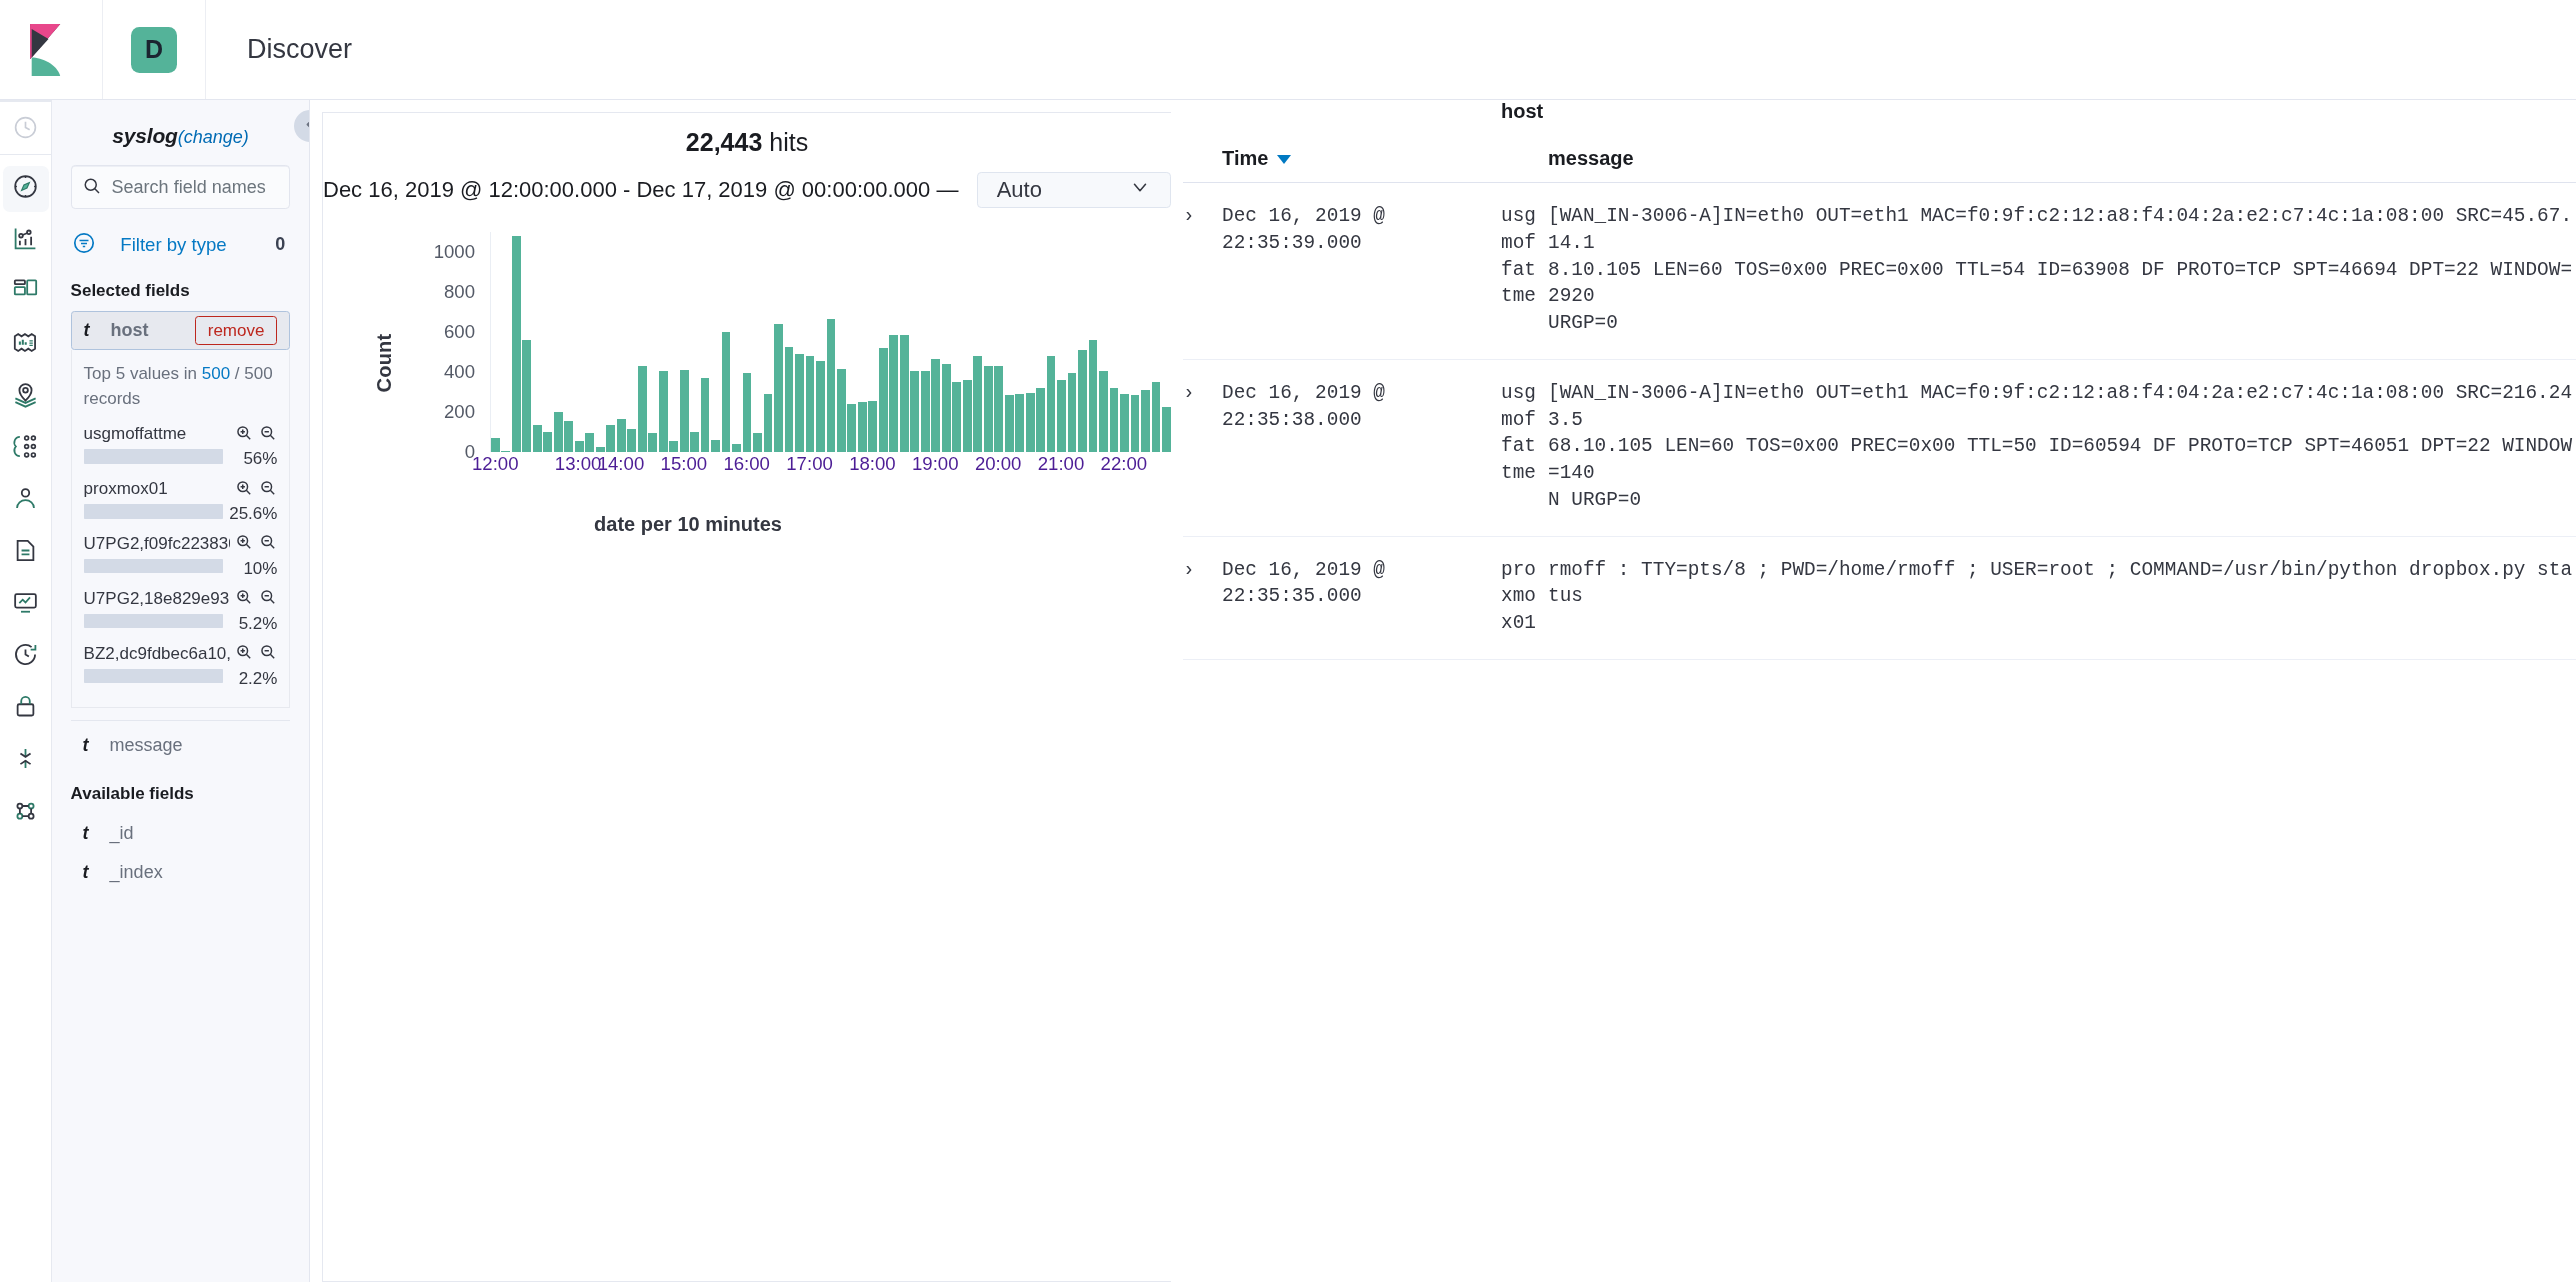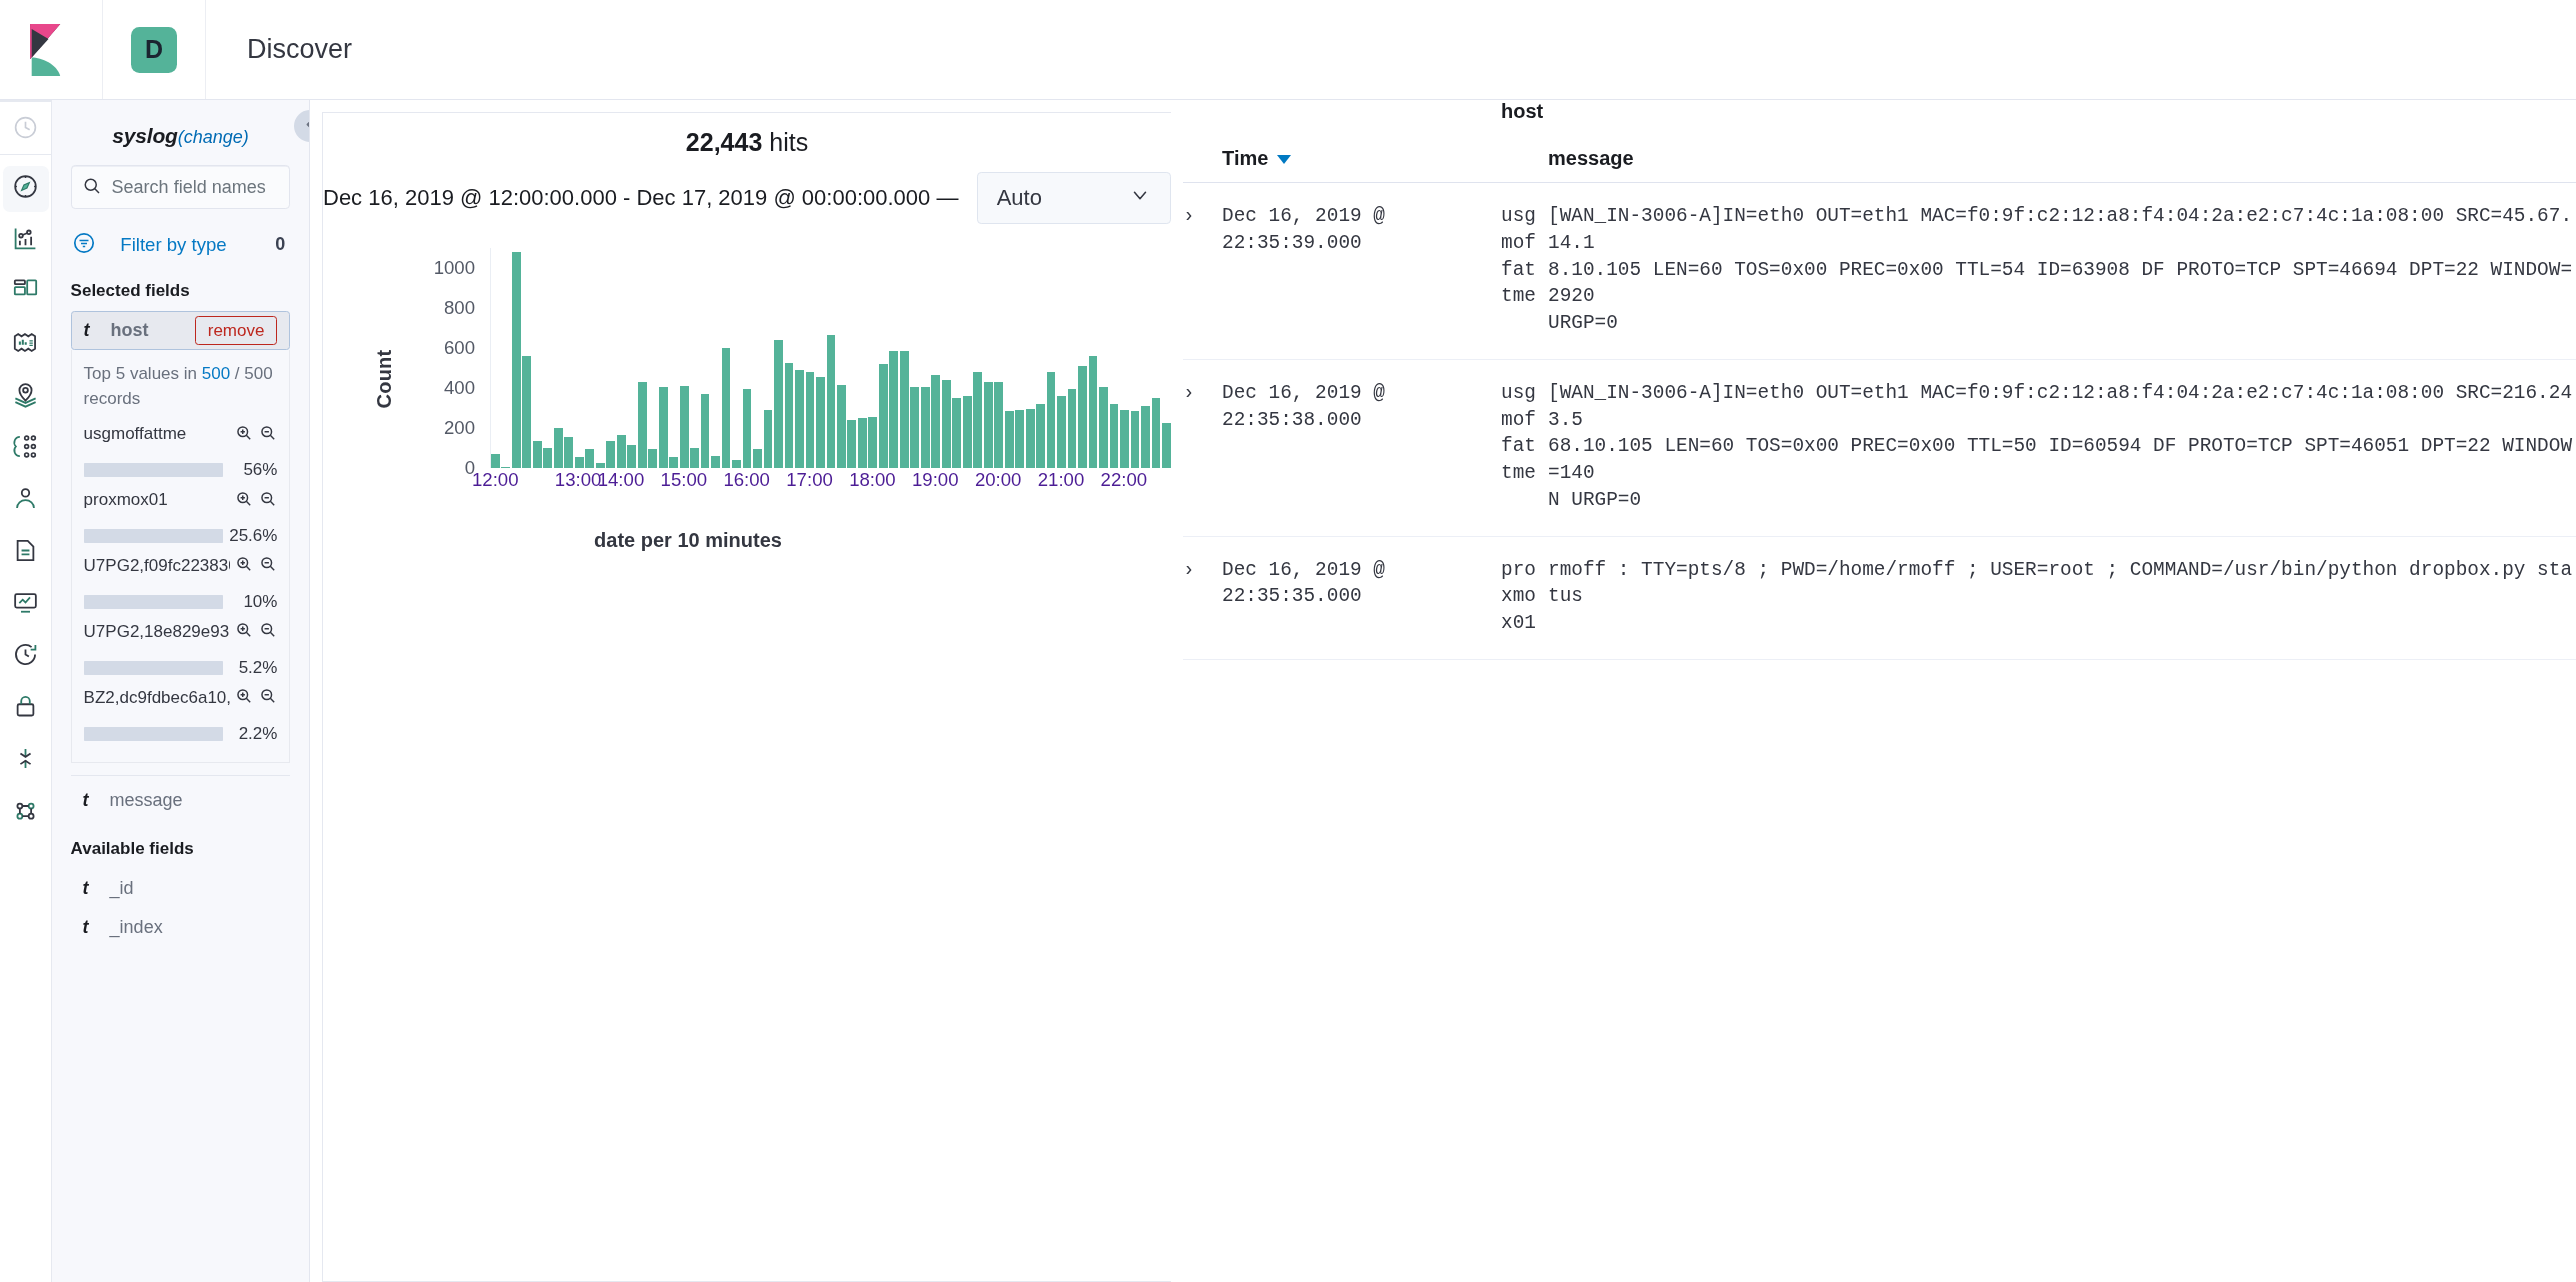--- a/index.html
+++ b/index.html
@@ -132,21 +132,21 @@
   }
   .top5 { font-size: 17px; color: #69707d; line-height: 1.45; margin-bottom: 12px; }
   .top5 b { color: #0579c4; font-weight: 400; }
   .val-row { margin-bottom: 9.3px; }
   .val-top { display: flex; align-items: center; gap: 5px; }
   .val-name {
     font-size: 17px; color: #343741; flex: 1;
     white-space: nowrap; overflow: hidden; text-overflow: clip;
   }
   .val-icons { display: flex; gap: 5px; }
-  .val-bottom { display: flex; align-items: center; margin-top: 15px; }
+  .val-bottom { display: flex; align-items: flex-start; margin-top: 4px; }
   .bar-track { flex: 1; height: 14.4px; background: #d3dae6; border-radius: 0.8px; }
   .bar-fill { height: 100%; background: #2e7a68; border-radius: 0.8px; }
   .val-pct { font-size: 17px; color: #343741; width: 54px; text-align: right; }
   .sb-divider { height: 1.7px; background: #e4e7ef; margin: 12px 0 5px 0; }
 
   
   .main { flex: 1; min-width: 0; display: flex; flex-direction: row; background: #fff; }
   .chart-card {
     margin: 12px 0 0 12px;
     border: 1.7px solid #e5e8f0;
@@ -158,21 +158,21 @@
     text-align: center; font-size: 25px; color: #1a1c21;
   }
   .hits-num { font-weight: 700; }
   .range-line {
     display: flex; align-items: center; justify-content: center;
     gap: 0px; margin-top: 15px; font-size: 22px; color: #1a1c21;
   }
   .range-text { white-space: nowrap; }
   .interval-select {
     margin-left: 18.6px;
-    width: 194px; height: 52px;
+    width: 194px; height: 36px;
     border: 1.3px solid #dfe5ef; border-radius: 4.2px;
     background: #f7f9fc;
     display: flex; align-items: center; justify-content: space-between;
     padding: 0 18.6px; font-size: 22px; color: #343741;
     cursor: pointer;
   }
 
   
   .chart-area {
     position: relative; height: 262px; margin-top: 24px;

